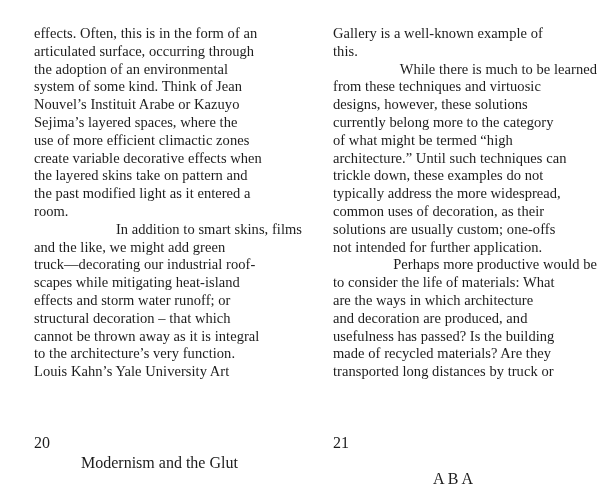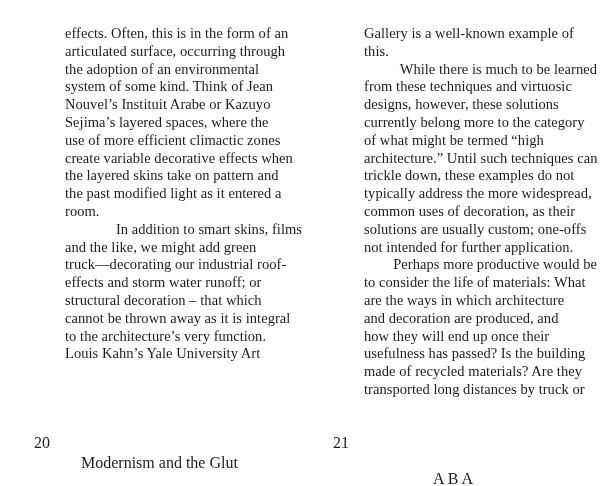--- a/index.html
+++ b/index.html
@@ -25,21 +25,21 @@
   #page-right { left: 333px; width: 264px; }
   .text-block {
     position: absolute;
     top: 25px;
     left: 0;
     right: 0;
     font-size: 14.5px;
     line-height: 17.8px;
     letter-spacing: 0.05px;
   }
-  .line { white-space: nowrap; margin-left: 31px; }
+  .line { white-space: nowrap; }
   .line.indent { padding-left: 26px; text-align: right; }
   .footer {
     position: absolute;
     top: 434px;
     left: 0;
     width: 100%;
     height: 18px;
     font-size: 16px;
     line-height: 17.8px;
   }
@@ -62,20 +62,21 @@
         <div class="line">Nouvel’s Instituit Arabe or Kazuyo</div>
         <div class="line">Sejima’s layered spaces, where the</div>
         <div class="line">use of more efficient climactic zones</div>
         <div class="line">create variable decorative effects when</div>
         <div class="line">the layered skins take on pattern and</div>
         <div class="line">the past modified light as it entered a</div>
         <div class="line">room.</div>
         <div class="line indent">In addition to smart skins, films</div>
         <div class="line">and the like, we might add green</div>
         <div class="line">truck—decorating our industrial roof-</div>
+        <div class="line">scapes while mitigating heat-island</div>
         <div class="line">effects and storm water runoff; or</div>
         <div class="line">structural decoration – that which</div>
         <div class="line">cannot be thrown away as it is integral</div>
         <div class="line">to the architecture’s very function.</div>
         <div class="line">Louis Kahn’s Yale University Art</div>
       </div>
     <div class="footer">
       <span class="pagenum">20</span>
       <span class="caption">Modernism and the Glut</span>
     </div>
@@ -93,21 +94,20 @@
         <div class="line">architecture.” Until such techniques can</div>
         <div class="line">trickle down, these examples do not</div>
         <div class="line">typically address the more widespread,</div>
         <div class="line">common uses of decoration, as their</div>
         <div class="line">solutions are usually custom; one-offs</div>
         <div class="line">not intended for further application.</div>
         <div class="line indent">Perhaps more productive would be</div>
         <div class="line">to consider the life of materials: What</div>
         <div class="line">are the ways in which architecture</div>
         <div class="line">and decoration are produced, and</div>
-        <div class="line">how they will end up once their</div>
         <div class="line">usefulness has passed? Is the building</div>
         <div class="line">made of recycled materials? Are they</div>
         <div class="line">transported long distances by truck or</div>
       </div>
     <div class="footer">
       <span class="pagenum">21</span>
       <span class="caption">A B A</span>
     </div>
   </section>
 

